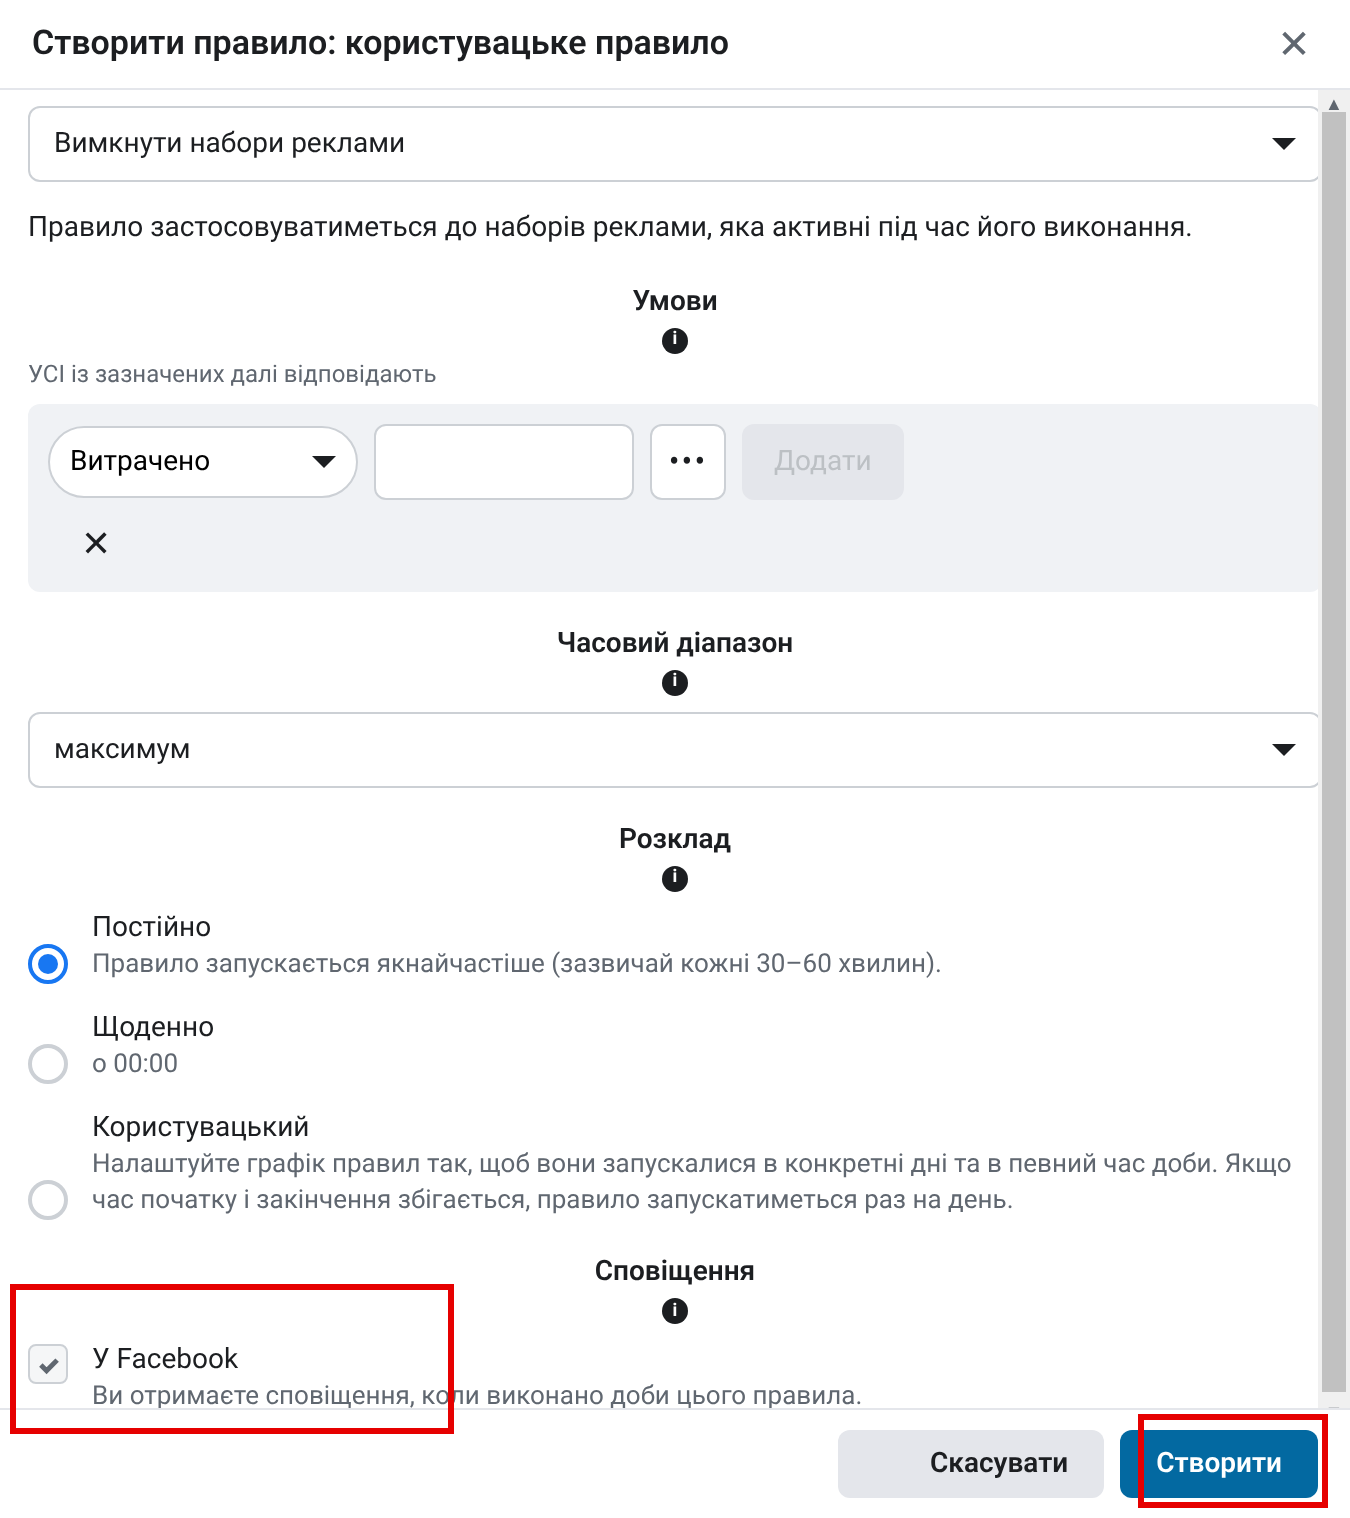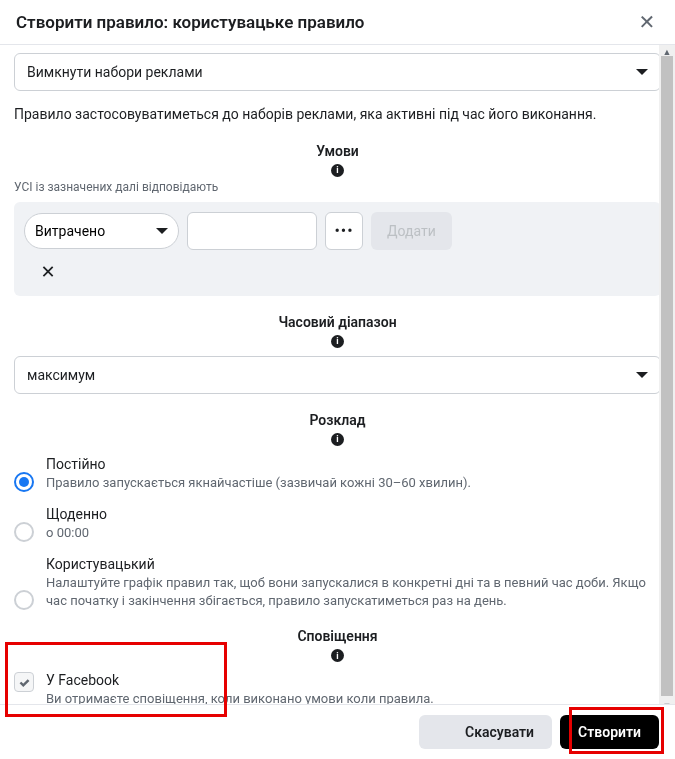--- a/index.html
+++ b/index.html
@@ -317,21 +317,21 @@
       font-weight: 600;
       border: none;
       cursor: pointer;
     }
     .btn-cancel {
       background: #e4e6eb;
       color: #1c1e21;
       padding-left: 46px;
     }
     .btn-create {
-      background: #000000;
+      background: #0369a1;
       color: #fff;
     }
     .red-highlight {
       border: 3px solid #e60000;
       position: absolute;
     }
     .red-highlight.sub {
       left: 5px;
       top: 642px;
       width: 222px;
@@ -429,21 +429,21 @@
       <span class="info-icon">i</span>
     </div>
     <div class="checkbox-row">
       <div class="checkbox">
         <svg viewBox="0 0 16 16" fill="none">
             <path d="M3 8 L6.5 11.5 L13 5"></path>
           </svg>
       </div>
       <div>
         <div class="radio-label">У Facebook</div>
-        <div class="radio-desc">Ви отримаєте сповіщення, коли виконано умови коли правила.</div>
+        <div class="radio-desc">Ви отримаєте сповіщення, коли виконано доби цього правила.</div>
       </div>
     </div>
   </div>
 
   <div class="section">
     <div class="section-label">
       <span>Підписник</span>
       <span class="info-icon">i</span>
     </div>
     <div class="subscriber-box">

